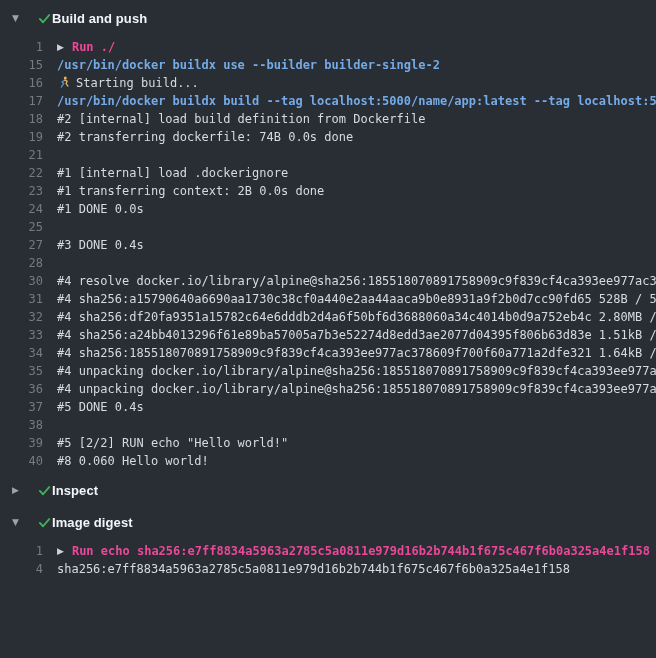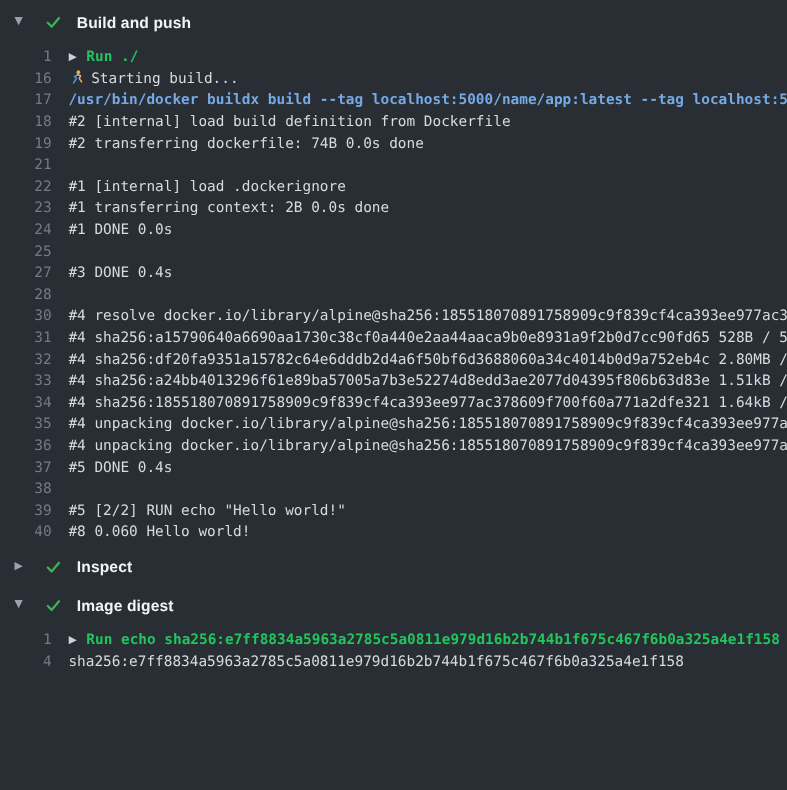--- a/index.html
+++ b/index.html
@@ -15,34 +15,34 @@
   .section-header{
     display:flex;align-items:center;height:32px;padding-left:12px;
     cursor:pointer;font-family:"Liberation Sans",sans-serif;
   }
   .section:first-child .section-header{height:36px;}
   .caret{
     width:14px;flex:none;color:#9aa2ab;font-size:9px;line-height:1;
     font-family:"DejaVu Sans",sans-serif;
   }
   .check{margin-left:10px;width:16px;height:16px;flex:none;display:flex;align-items:center;justify-content:center;}
-  .section-title{margin-left:12px;color:#f2f5f8;font-weight:bold;font-size:13px;letter-spacing:.1px;}
+  .section-title{margin-left:0;color:#f2f5f8;font-weight:bold;font-size:13px;letter-spacing:.1px;}
   .lines{padding:2px 0 4px 0;}
   .section-image-digest .lines{padding-top:4px;}
   .line{display:flex;height:18px;line-height:18px;overflow:hidden;}
   .ln{
     width:43px;flex:none;text-align:right;color:#737b85;
     -webkit-user-select:none;user-select:none;cursor:pointer;
   }
   .lt{
     margin-left:14px;flex:1;white-space:pre;overflow:hidden;
     color:#d6dbe1;
   }
   .lt.style-command{color:#74aae6;font-weight:600;}
-  .lt.style-group .line-text-content{color:#22c55e;font-weight:600;}
+  .lt.style-group .line-text-content{color:#ec4899;font-weight:600;}
   .gcaret{
     display:inline-block;color:#ccd2d9;font-size:9px;margin-right:8px;
     transform:translateY(-1px);
     font-family:"DejaVu Sans",sans-serif;
   }
   .inline-icon{display:inline-block;vertical-align:-2px;margin-right:6px;}
 </style>
 </head>
 <body>
 
@@ -54,20 +54,24 @@
         <svg width="15" height="15" viewBox="0 0 16 16">
           <path d="M3 8.5 L6.4 12 L13 4.3" stroke="#3cb454" stroke-width="2" fill="none" stroke-linecap="round" stroke-linejoin="round"></path>
         </svg>
       </span>
       <span class="section-title">Build and push</span>
     </div>
     <div class="lines">
         <div class="line">
     <span class="ln">1</span>
     <span class="lt style-group"><span class="gcaret">▶</span><span class="line-text-content">Run ./</span></span>
+  </div>
+        <div class="line">
+    <span class="ln">15</span>
+    <span class="lt style-command"><span class="line-text-content">/usr/bin/docker buildx use --builder builder-single-2</span></span>
   </div>
         <div class="line">
     <span class="ln">16</span>
     <span class="lt style-plain"><svg class="inline-icon" width="13" height="13" viewBox="0 0 16 16">
     <circle cx="10.2" cy="2.6" r="1.9" fill="#e8b05c"></circle>
     <path d="M9.5 5.2 L6.2 7.3 L8.3 9.1 L5.3 13.6" stroke="#4d8fd1" stroke-width="1.7" fill="none" stroke-linecap="round" stroke-linejoin="round"></path>
     <path d="M9.5 5.2 L12.5 6.3 L11.2 9.3 L13.5 12.5" stroke="#e8b05c" stroke-width="1.6" fill="none" stroke-linecap="round" stroke-linejoin="round"></path>
   </svg><span class="line-text-content">Starting build...</span></span>
   </div>
         <div class="line">

